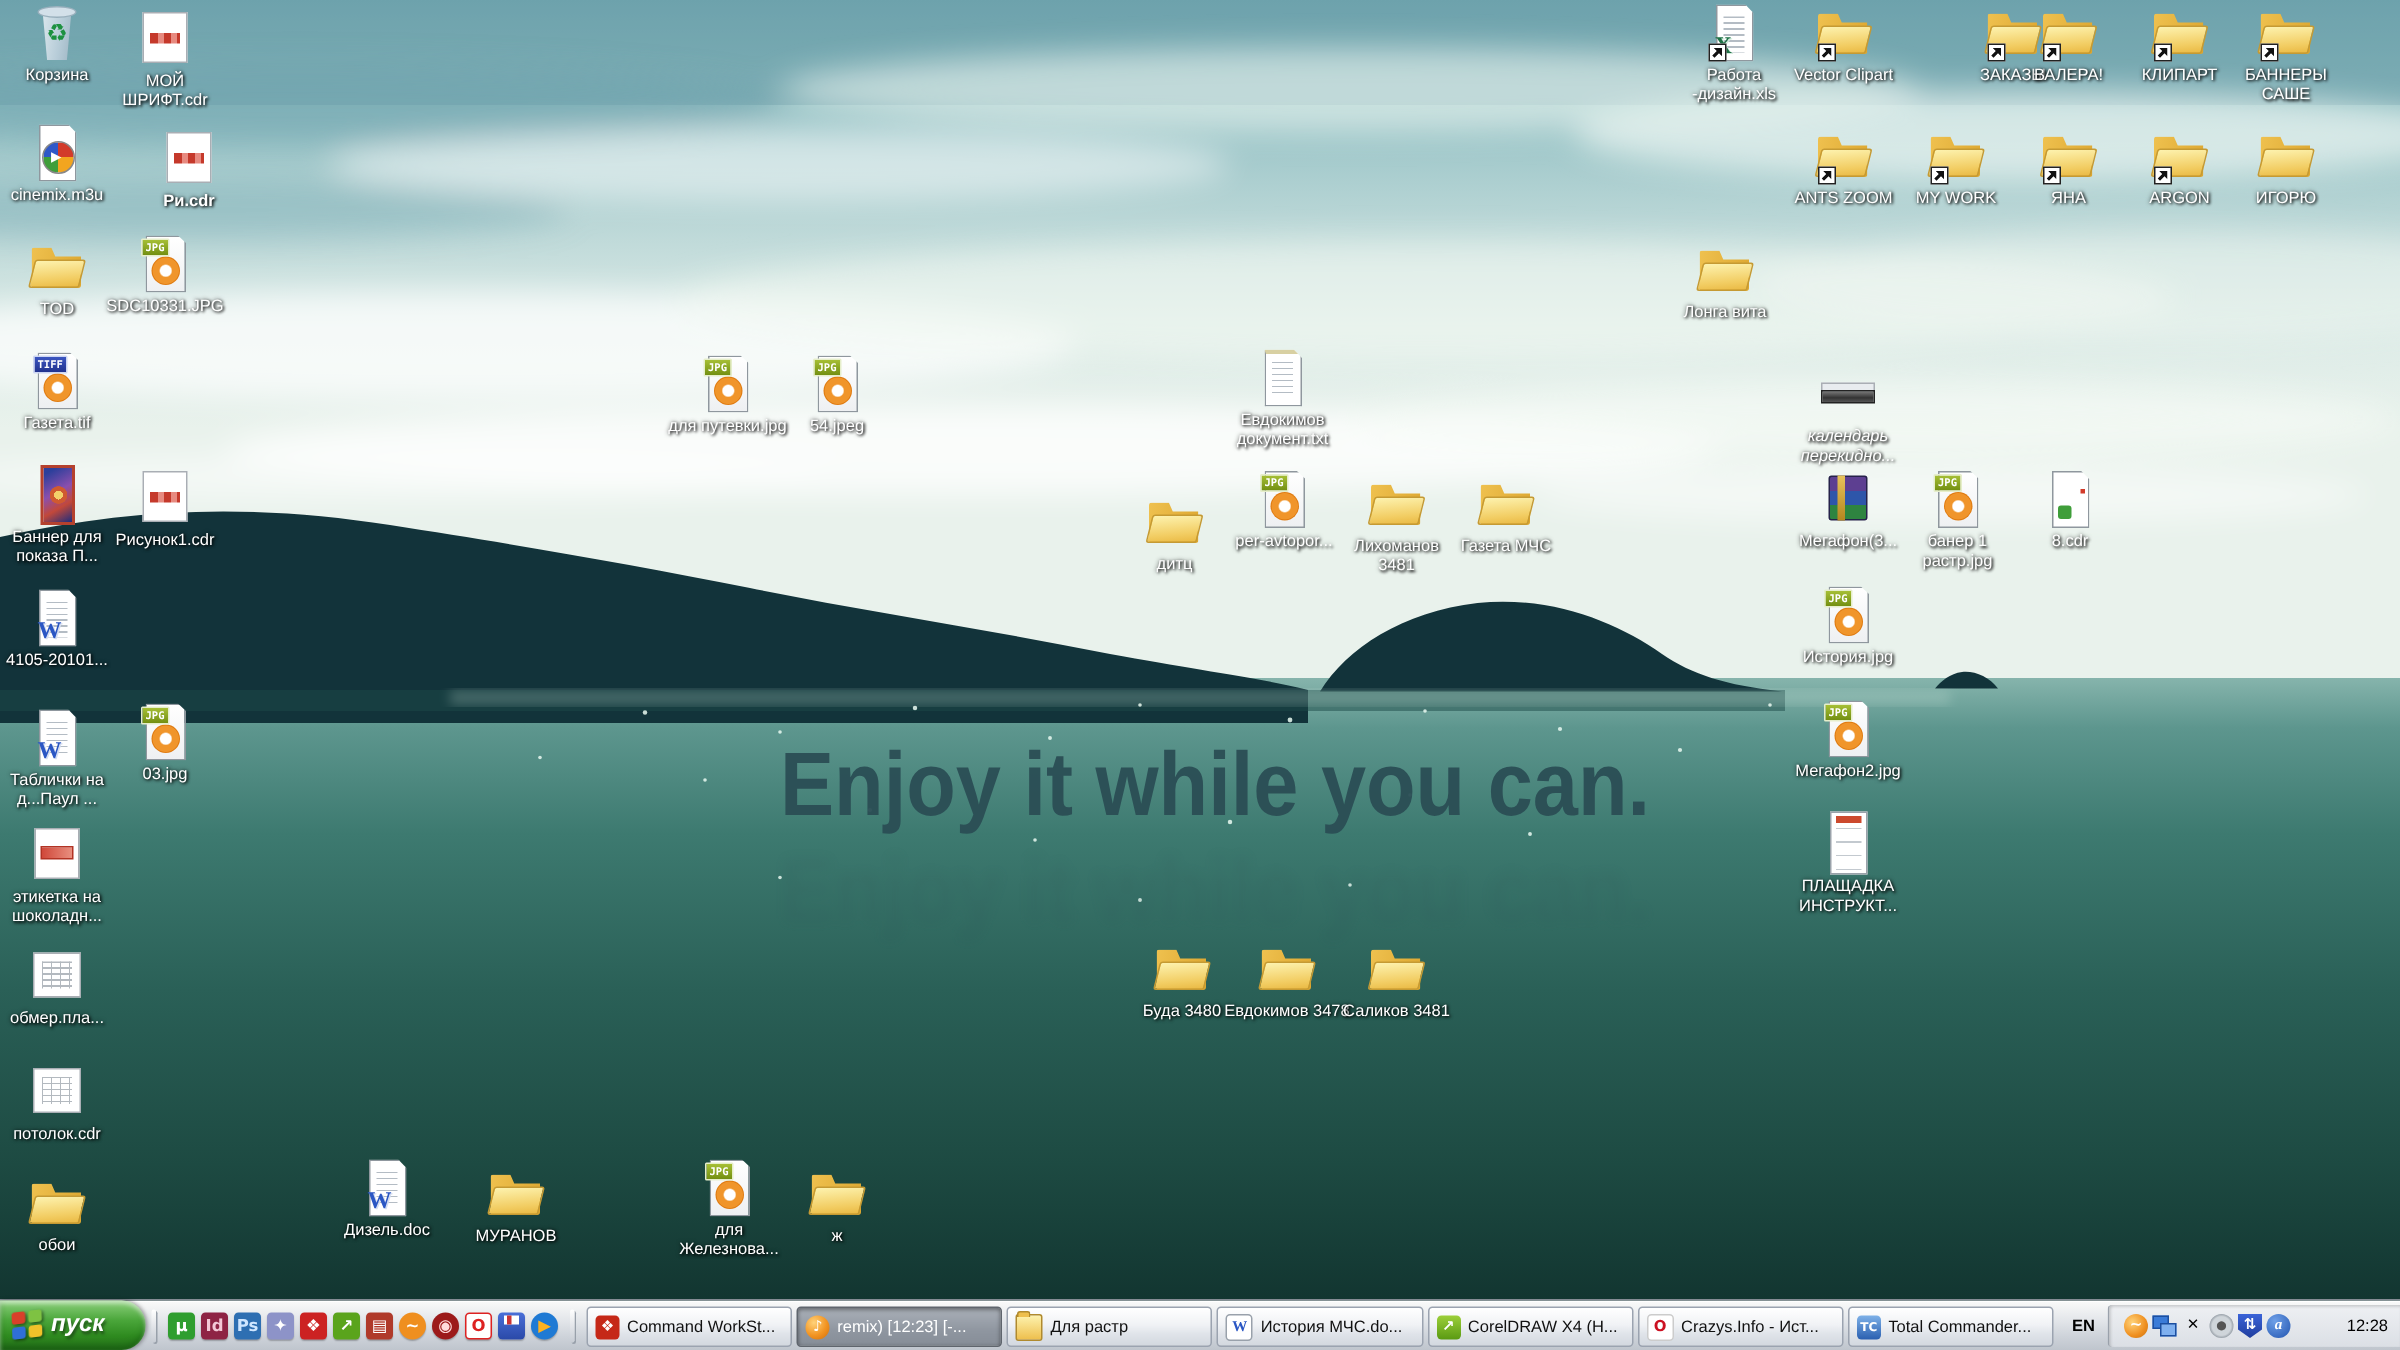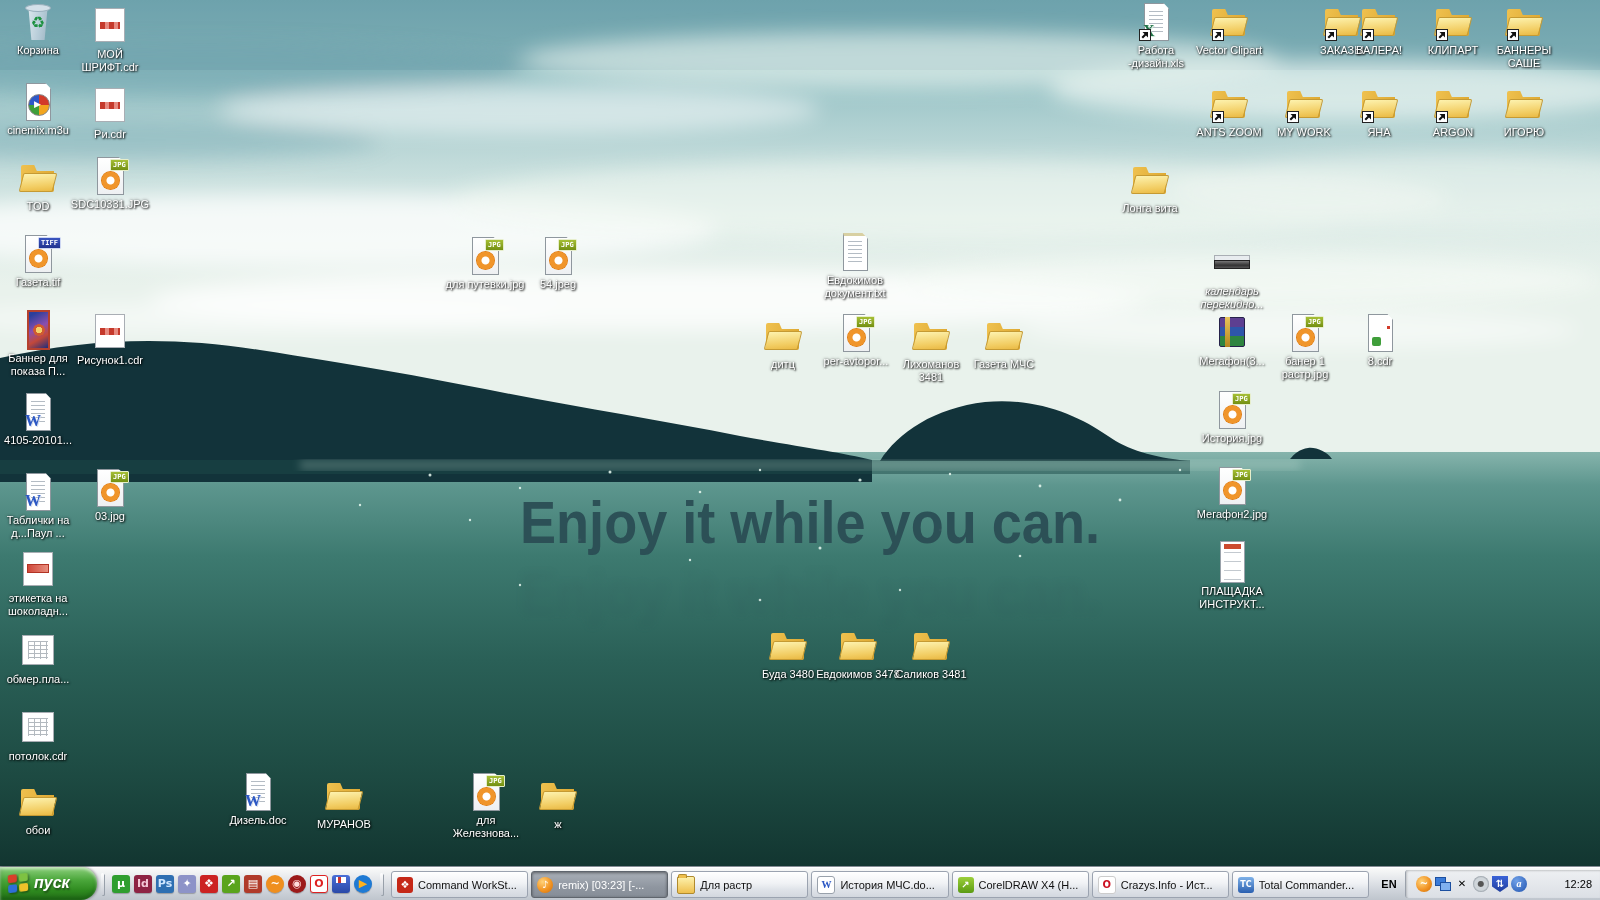--- a/index.html
+++ b/index.html
@@ -20,21 +20,21 @@
       clip-path:polygon(0 0,40% 0,48% 22%,100% 22%,100% 100%,0 100%)}
   .glyph-folder::after{content:"";position:absolute;left:3px;right:3px;bottom:6px;height:17px;
       background:linear-gradient(175deg,#fdf2ae,#f2cd63 70%,#eaba45);border:1px solid #c59a33;
       border-radius:2px;transform:skewX(-14deg)}
   
   .glyph-jpg::before,.glyph-tiff::before{content:"";position:absolute;inset:1px 6px 1px 7px;
       background:linear-gradient(#fff,#eef0f2);border:1px solid #8f979e;
       clip-path:polygon(0 0,80% 0,100% 13%,100% 100%,0 100%)}
   .glyph-jpg::after,.glyph-tiff::after{content:"";position:absolute;left:11px;top:15px;width:19px;height:19px;
       border-radius:50%;background:radial-gradient(circle at 50% 50%,#fff 0 3.5px,#f0952b 4.5px 8.5px,#e07c12 9px)}
-  .glyph-jpg .badge,.glyph-tiff .badge{left:20px;top:3px;color:#fff;font:bold 7px/10px "DejaVu Sans Mono",monospace;
+  .glyph-jpg .badge,.glyph-tiff .badge{left:4px;top:3px;color:#fff;font:bold 7px/10px "DejaVu Sans Mono",monospace;
       padding:0 2px;border:1px solid #e6eecb;border-radius:1px;background:linear-gradient(#a6bf35,#738f12)}
   .glyph-tiff .badge{background:linear-gradient(#3b55c0,#22338f);border-color:#cdd6f2}
   
   .glyph-word::before,.glyph-excel::before,.glyph-txt::before,.glyph-media::before,.glyph-cdrdoc::before{
       content:"";position:absolute;inset:1px 7px 1px 8px;background:#fff;border:1px solid #8f979e;
       clip-path:polygon(0 0,78% 0,100% 15%,100% 100%,0 100%)}
   .glyph-word::after,.glyph-txt::after,.glyph-excel::after{content:"";position:absolute;inset:9px 13px 7px 13px;
       background:repeating-linear-gradient(180deg,#b4bcc4 0 1px,transparent 1px 4px)}
   .glyph-txt::before{border-top:3px solid #d8d0a2}
   .glyph-word .badge{left:7px;bottom:3px;color:#2b57c4;font:bold 16px/16px "Liberation Serif",serif;text-shadow:1px 1px 0 #d4def2}
@@ -274,21 +274,21 @@
       <div class="icon-label">потолок.cdr</div>
     </div>
     <div class="desktop-icon" style="left: -4px; top: 782px;">
       <div class="glyph glyph-folder"></div>
       <div class="icon-label">обои</div>
     </div>
     <div class="desktop-icon" style="left: 68px; top: 6px;">
       <div class="glyph glyph-cdr"></div>
       <div class="icon-label">МОЙ ШРИФТ.cdr</div>
     </div>
-    <div class="desktop-icon" style="left: 68px; top: 86px;">
+    <div class="desktop-icon" style="left: 84px; top: 86px; font-weight: bold;">
       <div class="glyph glyph-cdr"></div>
       <div class="icon-label">Ри.cdr</div>
     </div>
     <div class="desktop-icon" style="left: 68px; top: 156px;">
       <div class="glyph glyph-jpg">
         <span class="badge">JPG</span>
       </div>
       <div class="icon-label">SDC10331.JPG</div>
     </div>
     <div class="desktop-icon" style="left: 68px; top: 312px;">
@@ -310,21 +310,21 @@
     <div class="desktop-icon" style="left: 516px; top: 236px;">
       <div class="glyph glyph-jpg">
         <span class="badge">JPG</span>
       </div>
       <div class="icon-label">54.jpeg</div>
     </div>
     <div class="desktop-icon" style="left: 813px; top: 232px;">
       <div class="glyph glyph-txt"></div>
       <div class="icon-label">Евдокимов документ.txt</div>
     </div>
-    <div class="desktop-icon" style="left: 741px; top: 316px;">
+    <div class="desktop-icon" style="left: 741px; top: 328px;">
       <div class="glyph glyph-folder"></div>
       <div class="icon-label">дитц</div>
     </div>
     <div class="desktop-icon" style="left: 814px; top: 313px;">
       <div class="glyph glyph-jpg">
         <span class="badge">JPG</span>
       </div>
       <div class="icon-label">per-avtopor...</div>
     </div>
     <div class="desktop-icon" style="left: 889px; top: 316px;">
@@ -498,21 +498,21 @@
       <div class="ql-icon ql-player" style="background: rgb(31, 122, 212); color: rgb(255, 178, 30);">▶</div>
     </div>
   <div class="grip"></div>
   <div id="tasks">
       <div class="task-btn">
         <span class="ti ti-command">❖</span>
         <span class="task-label">Command WorkSt...</span>
       </div>
       <div class="task-btn active">
         <span class="ti ti-winamp">♪</span>
-        <span class="task-label">remix) [03:23] [-...</span>
+        <span class="task-label">remix) [12:23] [-...</span>
       </div>
       <div class="task-btn">
         <span class="ti ti-folder"></span>
         <span class="task-label">Для растр</span>
       </div>
       <div class="task-btn">
         <span class="ti ti-word">W</span>
         <span class="task-label">История МЧС.do...</span>
       </div>
       <div class="task-btn">

